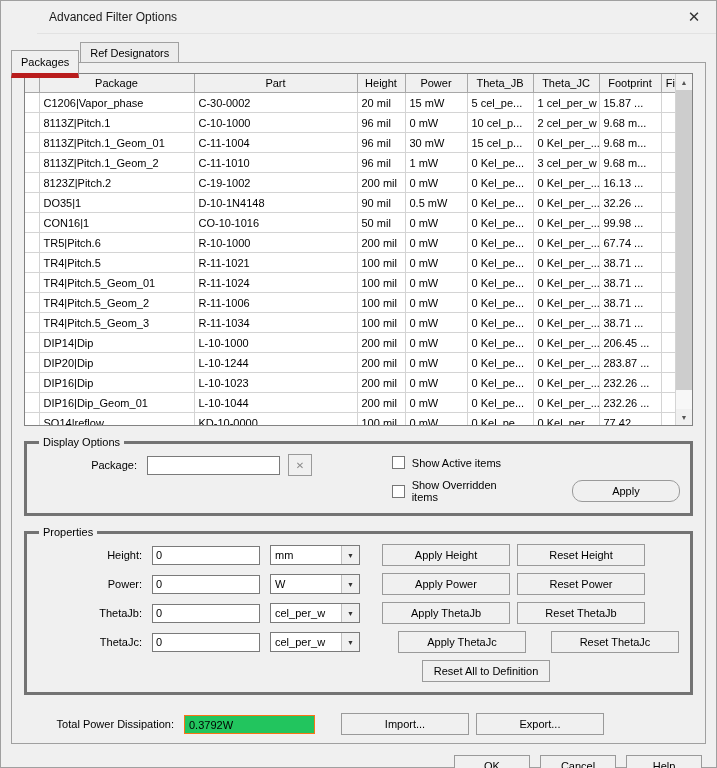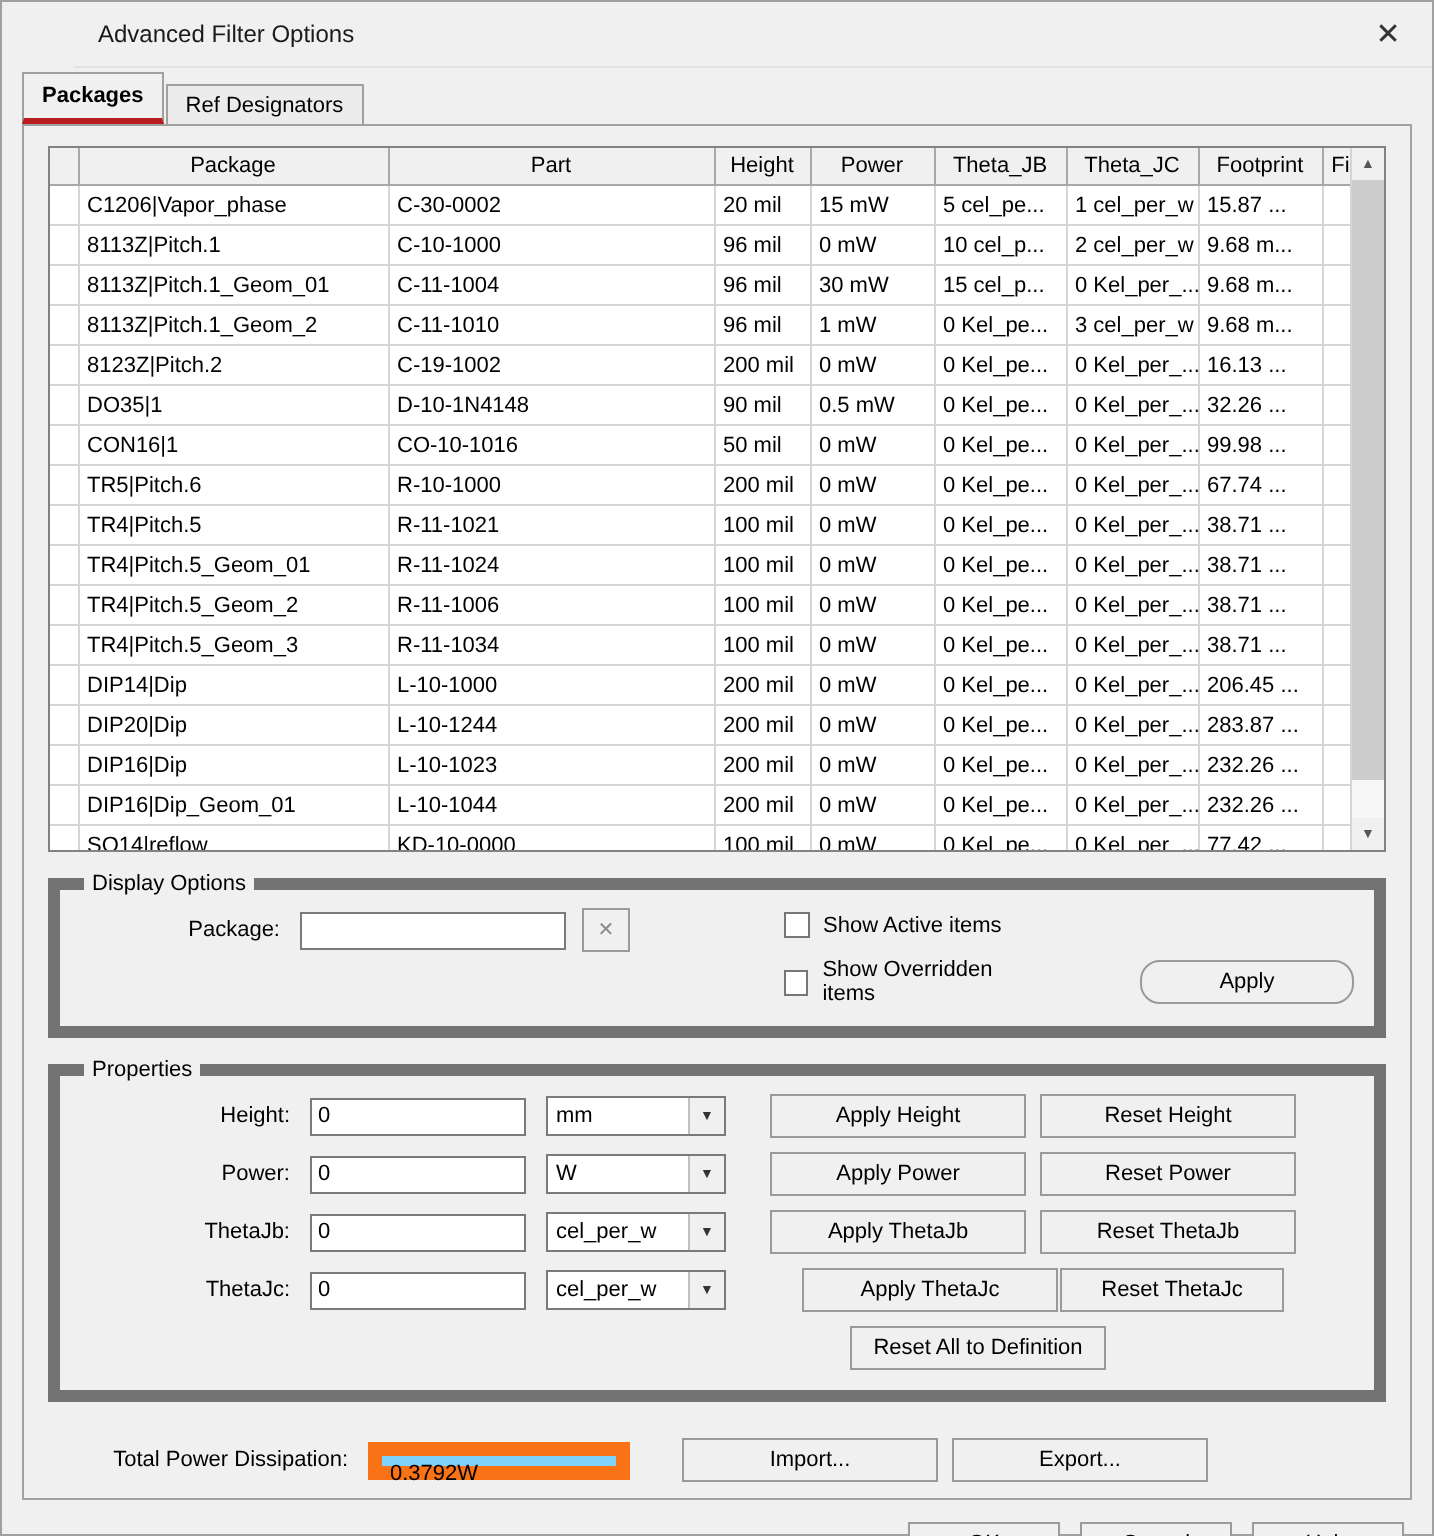--- a/index.html
+++ b/index.html
@@ -67,25 +67,25 @@
     font-size: 11px;
     background: #f0f0f0;
     border: 1px solid #a0a0a0;
     border-bottom: none;
     margin-right: 1px;
     position: relative;
     top: 1px;
   }
   .tab.active {
     background: #f0f0f0;
-    font-weight: bold;
+    font-weight: normal;
     height: 22px;
     line-height: 22px;
-    top: 0;
-    border-bottom: 3px solid #b91c1c;
+    top: 16px;
+    border-bottom: 5px solid #b91c1c;
     z-index: 2;
   }
   .tab.inactive {
     background: #ececec;
   }
 
   .tabpage {
     margin: 0 10px 0 10px;
     border: 1px solid #a0a0a0;
     background: #f0f0f0;
@@ -158,21 +158,21 @@
   }
   .vscroll .track { flex: 1 1 auto; background: #f7f7f7; position: relative; }
   .vscroll .thumb {
     position: absolute; top: 0; left: 0; right: 0;
     height: 300px;
     background: #cdcdcd;
   }
 
   
   fieldset.group {
-    border: 6px solid #737373;
+    border: 3px solid #737373;
     margin: 10px 0 0 0;
     padding: 6px 10px 8px 10px;
     position: relative;
   }
   fieldset.group > legend {
     font-size: 11px;
     padding: 0 4px;
     margin-left: 2px;
   }
   .row { display: flex; align-items: center; margin-bottom: 7px; }
@@ -552,32 +552,32 @@
             <div class="btn" style="width: 128px; margin-left: 7px;">Reset ThetaJb</div>
           </div>
           <div class="row">
             <span class="lbl" style="width: 105px; text-align: right; padding-right: 10px;">ThetaJc:</span>
             <input type="text" class="txt" value="0" style="width: 108px;">
             <div class="combo" style="width: 90px; margin-left: 10px;">
               <span class="cv">cel_per_w</span>
               <span class="cbtn">▼</span>
             </div>
             <div class="btn" style="width: 128px; margin-left: 38px;">Apply ThetaJc</div>
-            <div class="btn" style="width: 112px; margin-left: 1px;">Reset ThetaJc</div>
+            <div class="btn" style="width: 128px; margin-left: 25px;">Reset ThetaJc</div>
           </div>
         </div>
       <div class="row" style="margin-bottom:2px; justify-content:flex-start;">
         <div style="width:385px;"></div>
         <div class="btn" style="width:128px;">Reset All to Definition</div>
       </div>
     </fieldset>
 
     <div class="row" style="margin-top:18px; margin-bottom:0;">
       <span class="lbl" style="width:150px; text-align:right; padding-right:10px;">Total Power Dissipation:</span>
-      <div style="width:131px; height:19px; border:7px solid #f97316; background:#7dd3fc; line-height:18px; padding:0 4px; box-sizing:border-box;">0.3792W</div>
+      <div style="width:131px; height:19px; border:1px solid #f97316; background:#22c55e; line-height:18px; padding:0 4px; box-sizing:border-box;">0.3792W</div>
       <div class="btn" style="width:128px; margin-left:26px;">Import...</div>
       <div class="btn" style="width:128px; margin-left:7px;">Export...</div>
     </div>
 
   </div>
 
   <div class="footer">
     <div class="btn">OK</div>
     <div class="btn">Cancel</div>
     <div class="btn">Help</div>

